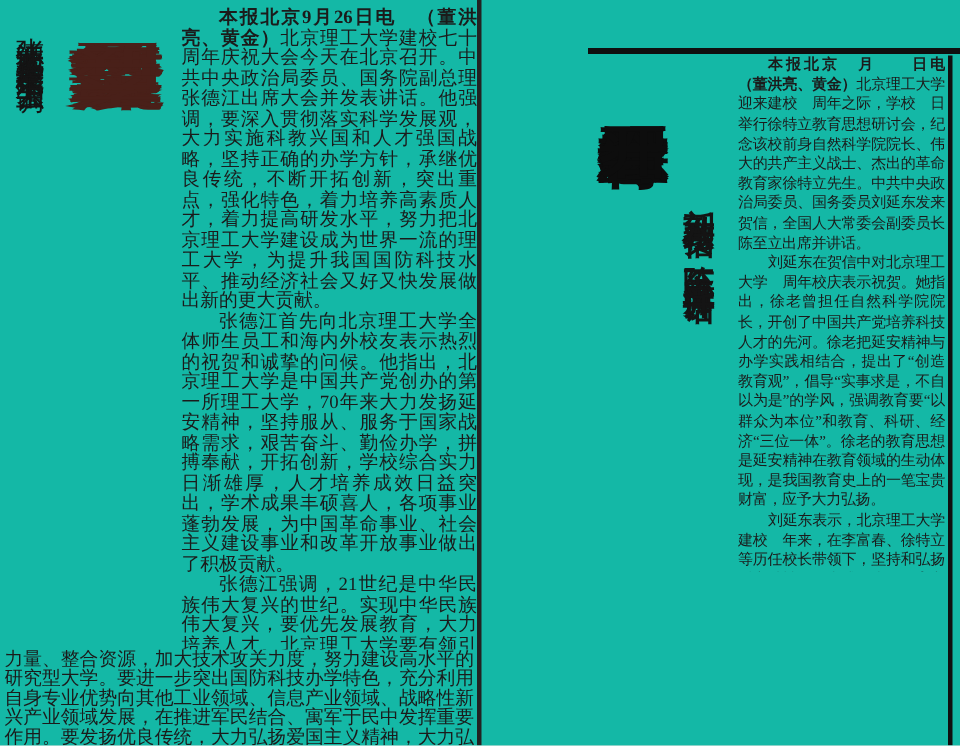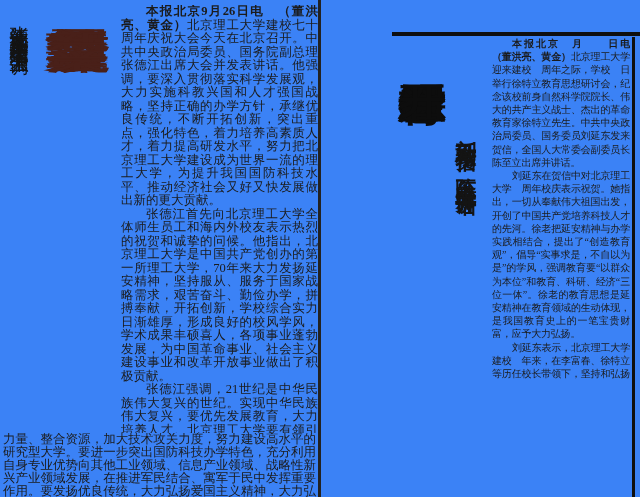--- a/index.html
+++ b/index.html
@@ -1,16 +1,16 @@
 <!DOCTYPE html>
 <html><head>
 <meta charset="utf-8">
 <style>
   html,body{margin:0;padding:0;background:#e8e8e4;}
-  .page{position:relative;width:640px;height:497px;background:#3b82f6;
+  .page{position:relative;width:640px;height:497px;background:#14b8a6;
         font-family:"Liberation Serif", serif;color:#1b1b1b;overflow:hidden;}
   .abs{position:absolute;}
 
   
   .kicker{left:6px;top:10px;width:36px;height:455px;}
   .kicker .v{writing-mode:vertical-rl;font-size:19px;letter-spacing:1.6px;
              font-weight:500;color:#141414;white-space:nowrap;}
 
   .lhead{left:40px;top:12px;width:78px;height:458px;}
   .lhead .v{display:block;writing-mode:vertical-rl;white-space:nowrap;
@@ -59,21 +59,21 @@
   <div class="abs kicker">
     <span class="v">张德江在北京理工大学建校七十周年大会上强调</span>
   </div>
 
   <div class="abs lhead">
     <span class="v" style="color:#492019;">承继传统开拓创新　努力建设世界一流理工大学</span>
   </div>
 
   <div class="abs lbody">
     <p><span class="lead">本报北京9月26日电　（董洪亮、黄金）</span><span>北京理工大学建校七十周年庆祝大会今天在北京召开。中共中央政治局委员、国务院副总理张德江出席大会并发表讲话。他强调，要深入贯彻落实科学发展观，大力实施科教兴国和人才强国战略，坚持正确的办学方针，承继优良传统，不断开拓创新，突出重点，强化特色，着力培养高素质人才，着力提高研发水平，努力把北京理工大学建设成为世界一流的理工大学，为提升我国国防科技水平、推动经济社会又好又快发展做出新的更大贡献。</span></p>
-    <p>张德江首先向北京理工大学全体师生员工和海内外校友表示热烈的祝贺和诚挚的问候。他指出，北京理工大学是中国共产党创办的第一所理工大学，70年来大力发扬延安精神，坚持服从、服务于国家战略需求，艰苦奋斗、勤俭办学，拼搏奉献，开拓创新，学校综合实力日渐雄厚，形成良好的校风学风，学术成果丰硕喜人，各项事业蓬勃发展，为中国革命事业、社会主义建设事业和改革开放事业做出了积极贡献。</p>
+    <p>张德江首先向北京理工大学全体师生员工和海内外校友表示热烈的祝贺和诚挚的问候。他指出，北京理工大学是中国共产党创办的第一所理工大学，70年来大力发扬延安精神，坚持服从、服务于国家战略需求，艰苦奋斗、勤俭办学，拼搏奉献，开拓创新，学校综合实力日渐雄厚，人才培养成效日益突出，学术成果丰硕喜人，各项事业蓬勃发展，为中国革命事业、社会主义建设事业和改革开放事业做出了积极贡献。</p>
     <p>张德江强调，21世纪是中华民族伟大复兴的世纪。实现中华民族伟大复兴，要优先发展教育，大力培养人才。北京理工大学要有领引之雄心、育人之恒心、报国之决心，努力建设成为世界一流理工大学。要按照一切从提高教学质量出发、一切从培养学生全面发展出发、一切从奉献伟大祖国出发，全面贯彻党的教育方针，坚持正确的办学方向，遵循教育规律办学，不断提高教师政治和业务素质，大力推进教育教学改革，创新人才培养方式，着力培养高素质人才。要大力增强科学研究能力，勇挑重担、勇攀高峰，集中</p>
   </div>
 
   <div class="abs lbody-full">
     <p>力量、整合资源，加大技术攻关力度，努力建设高水平的研究型大学。要进一步突出国防科技办学特色，充分利用自身专业优势向其他工业领域、信息产业领域、战略性新兴产业领域发展，在推进军民结合、寓军于民中发挥重要作用。要发扬优良传统，大力弘扬爱国主义精神，大力弘扬科学精神，与时俱进，形成良好的校风学风，着力打造优秀的北理工文化。</p>
   </div>
 
   <div class="abs divider"></div>
 
   <div class="abs toprule"></div>
@@ -81,19 +81,19 @@
   <div class="abs rhead">
     <span class="v">徐特立教育思想研讨会召开</span>
   </div>
 
   <div class="abs rsub">
     <span class="v">刘延东致贺信　陈至立出席并讲话</span>
   </div>
 
   <div class="abs rbody">
     <p><span class="lead">本报北京　月　　日电　（董洪亮、黄金）</span><span>北京理工大学迎来建校　周年之际，学校　日举行徐特立教育思想研讨会，纪念该校前身自然科学院院长、伟大的共产主义战士、杰出的革命教育家徐特立先生。中共中央政治局委员、国务委员刘延东发来贺信，全国人大常委会副委员长陈至立出席并讲话。</span></p>
-    <p>刘延东在贺信中对北京理工大学　周年校庆表示祝贺。她指出，一切从奉献伟大祖国出发，开创了中国共产党培养科技人才的先河。徐老把延安精神与办学实践相结合，提出了“创造教育观”，倡导“实事求是，不自以为是”的学风，强调教育要“以群众为本位”和教育、科研、经济“三位一体”。徐老的教育思想是延安精神在教育领域的生动体现，是我国教育史上的一笔宝贵财富，应予大力弘扬。</p>
+    <p>刘延东在贺信中对北京理工大学　周年校庆表示祝贺。她指出，徐老曾担任自然科学院院长，开创了中国共产党培养科技人才的先河。徐老把延安精神与办学实践相结合，提出了“创造教育观”，倡导“实事求是，不自以为是”的学风，强调教育要“以群众为本位”和教育、科研、经济“三位一体”。徐老的教育思想是延安精神在教育领域的生动体现，是我国教育史上的一笔宝贵财富，应予大力弘扬。</p>
     <p>刘延东表示，北京理工大学建校　年来，在李富春、徐特立等历任校长带领下，坚持和弘扬延安精神，努力践行党的教育方针和徐特立教育思想，始终与党和国家同呼吸共命运，服从服务国家战略需求，形成了特色鲜明的工程技术优势，为国防事业做出了重要贡献。希望学校继续以邓小平理论和“三个代表”重要思想为指导，深入贯彻落实科学发展观，坚持党的教育方针，继承和发扬徐特立先生的教育思想，贯彻落实全国教育工作会议和《规划纲要》精神，不断开拓创新，突出自身特色，提高人才培养质量，提升科技创新能力，增强服务社会本领，努力把学校建设成为培育创新人才的高地，成为孕育先进思想、科学知识和科技成果的重要基地，为全面建设小康社会、建设创新型国家作出新的更大的贡献。</p>
   </div>
 
   <div class="abs rightrule"></div>
 
 </div>
 
 </body></html>

